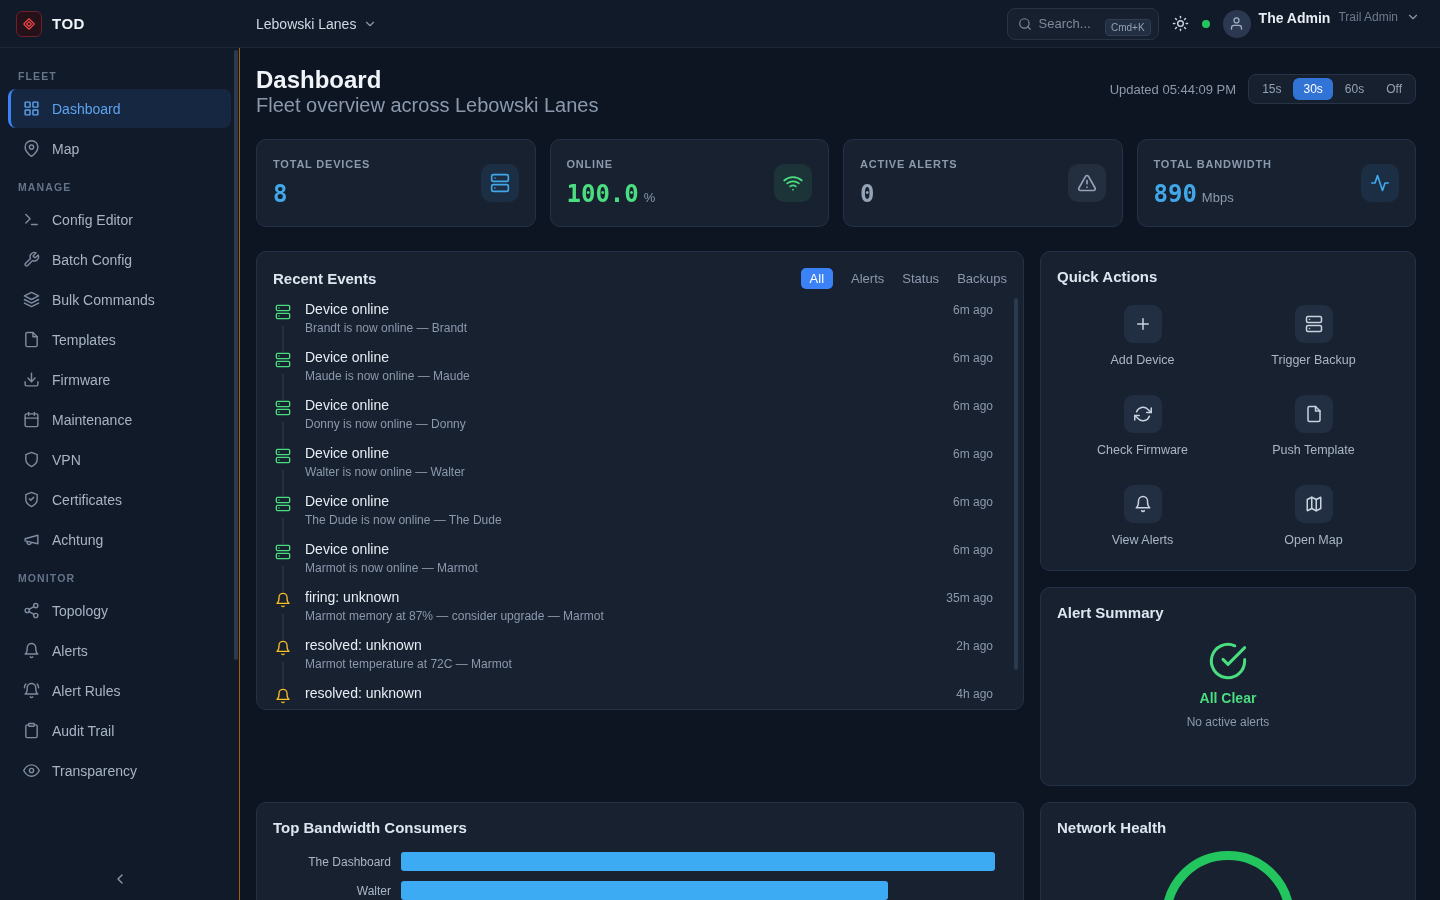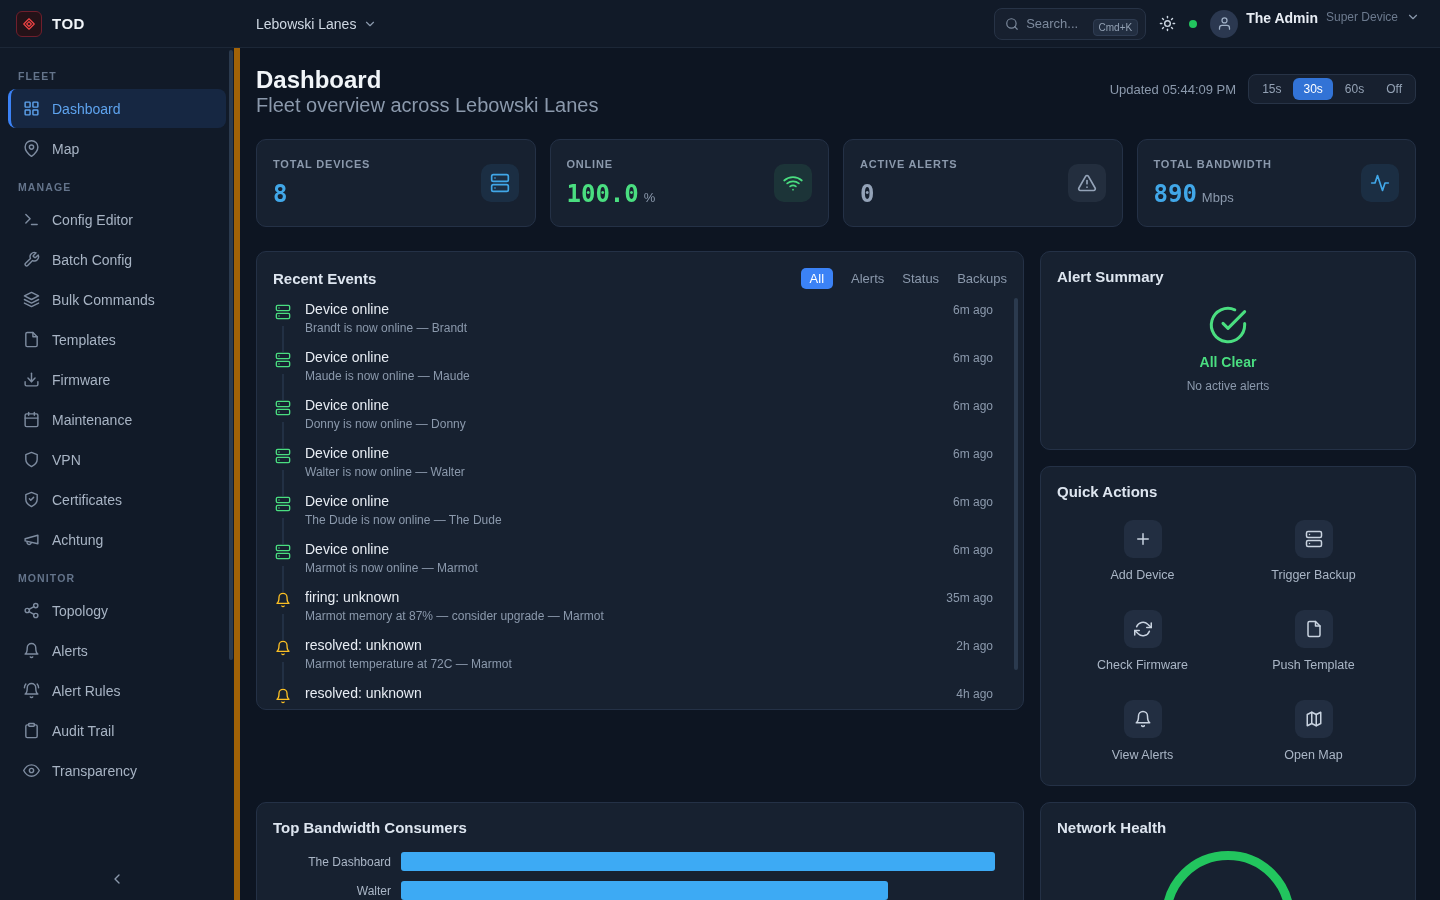--- a/index.html
+++ b/index.html
@@ -29,21 +29,21 @@
   .user-menu{display:flex;align-items:flex-start;gap:8px;cursor:pointer;}
   .avatar{width:28px;height:28px;border-radius:50%;background:#2b3850;display:flex;align-items:center;justify-content:center;color:#9fb0c6;}
   .avatar svg{width:15px;height:15px;}
   .user-name{font-size:14px;font-weight:600;color:#e8edf4;}
   .user-role{font-size:12px;color:#6c7a8e;}
   .user-menu .chev{color:#8b99ac;display:flex;}
   .user-menu .chev svg{width:14px;height:14px;}
 
   
   .body{display:flex;flex:1;min-height:0;}
-  .sidebar{width:240px;flex-shrink:0;background:#111a28;border-right:6px solid #a16207;position:relative;display:flex;flex-direction:column;}
+  .sidebar{width:240px;flex-shrink:0;background:#111a28;border-right:1px solid #a16207;position:relative;display:flex;flex-direction:column;}
   .nav{flex:1;padding:10px 8px 0;overflow:hidden;}
   .nav-label{font-size:10.5px;letter-spacing:1.1px;font-weight:700;color:#64748b;padding:12px 10px 6px;}
   .nav-item{display:flex;align-items:center;gap:12px;padding:11px 12px;margin:1px 0;border-radius:8px;border-left:3px solid transparent;color:#a8b4c4;font-size:14px;cursor:pointer;}
   .nav-item svg{width:17px;height:17px;color:#7e8ca0;flex-shrink:0;}
   .nav-item.active{background:rgba(59,130,246,.13);border-left-color:#3b82f6;color:#5ea3ee;}
   .nav-item.active svg{color:#5ea3ee;}
   .sidebar-sb{position:absolute;right:1px;top:2px;width:4px;height:610px;border-radius:2px;background:#2b3a4e;}
   .sidebar-footer{height:42px;flex-shrink:0;display:flex;align-items:center;justify-content:center;color:#8b99ac;cursor:pointer;}
   .sidebar-footer svg{width:16px;height:16px;}
 
@@ -165,21 +165,21 @@
       <div class="user-menu">
         <span class="avatar">
             <span>
               <svg viewBox="0 0 24 24" fill="none" stroke="currentColor" stroke-width="2" stroke-linecap="round" stroke-linejoin="round">
                 <path d="M20 21v-2a4 4 0 0 0-4-4H8a4 4 0 0 0-4 4v2"></path>
                 <circle cx="12" cy="7" r="4"></circle>
               </svg>
             </span>
           </span>
         <span class="user-name">The Admin</span>
-        <span class="user-role">Super Device</span>
+        <span class="user-role">Trail Admin</span>
         <span class="chev">
             <svg viewBox="0 0 24 24" fill="none" stroke="currentColor" stroke-width="2" stroke-linecap="round" stroke-linejoin="round">
               <polyline points="6 9 12 15 18 9"></polyline>
             </svg>
           </span>
       </div>
     </div>
   </header>
 
   <div class="body">
@@ -598,34 +598,20 @@
                 <div class="event-body">
                   <div class="event-title">resolved: unknown</div>
                 </div>
                 <div class="event-time">4h ago</div>
               </div>
             </div>
           <div class="events-sb"></div>
         </section>
 
         <div class="right-col">
-          <section class="card alert-summary-card">
-            <h2>Alert Summary</h2>
-            <div class="all-clear">
-              <span class="big-check">
-                  <svg viewBox="0 0 24 24" fill="none" stroke="currentColor" stroke-width="2" stroke-linecap="round" stroke-linejoin="round">
-                    <path d="M22 11.08V12a10 10 0 1 1-5.93-9.14"></path>
-                    <polyline points="22 4 12 14.01 9 11.01"></polyline>
-                  </svg>
-                </span>
-              <div class="clear-text">All Clear</div>
-              <div class="clear-sub">No active alerts</div>
-            </div>
-          </section>
-
           <section class="card quick-actions-card">
             <h2>Quick Actions</h2>
             <div class="qa-grid" id="qa-grid">
                 <button class="qa-item">
                   <span class="qa-icon">
                     <span style="display:flex">
                       <svg viewBox="0 0 24 24" fill="none" stroke="currentColor" stroke-width="2" stroke-linecap="round" stroke-linejoin="round">
                         <line x1="12" y1="5" x2="12" y2="19"></line>
                         <line x1="5" y1="12" x2="19" y2="12"></line>
                       </svg>
@@ -687,20 +673,34 @@
                         <polygon points="3 6 9 3 15 6 21 3 21 18 15 21 9 18 3 21 3 6"></polygon>
                         <line x1="9" y1="3" x2="9" y2="18"></line>
                         <line x1="15" y1="6" x2="15" y2="21"></line>
                       </svg>
                     </span>
                   </span>
                   <span class="qa-label">Open Map</span>
                 </button>
               </div>
           </section>
+
+          <section class="card alert-summary-card">
+            <h2>Alert Summary</h2>
+            <div class="all-clear">
+              <span class="big-check">
+                  <svg viewBox="0 0 24 24" fill="none" stroke="currentColor" stroke-width="2" stroke-linecap="round" stroke-linejoin="round">
+                    <path d="M22 11.08V12a10 10 0 1 1-5.93-9.14"></path>
+                    <polyline points="22 4 12 14.01 9 11.01"></polyline>
+                  </svg>
+                </span>
+              <div class="clear-text">All Clear</div>
+              <div class="clear-sub">No active alerts</div>
+            </div>
+          </section>
         </div>
 
         <section class="card bandwidth-card">
           <h2>Top Bandwidth Consumers</h2>
           <div class="bars" id="bw-bars">
               <div class="bw-row">
                 <span class="bw-label">The Dashboard</span>
                 <div class="bw-track">
                   <div class="bw-bar" style="width:98.0%;background:#3daaf4"></div>
                 </div>

